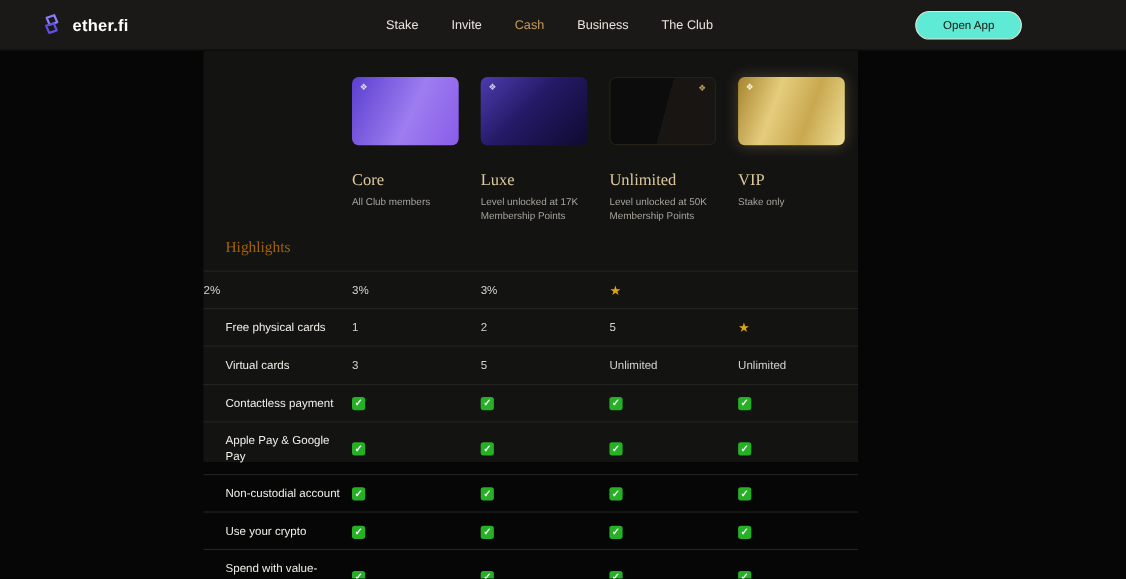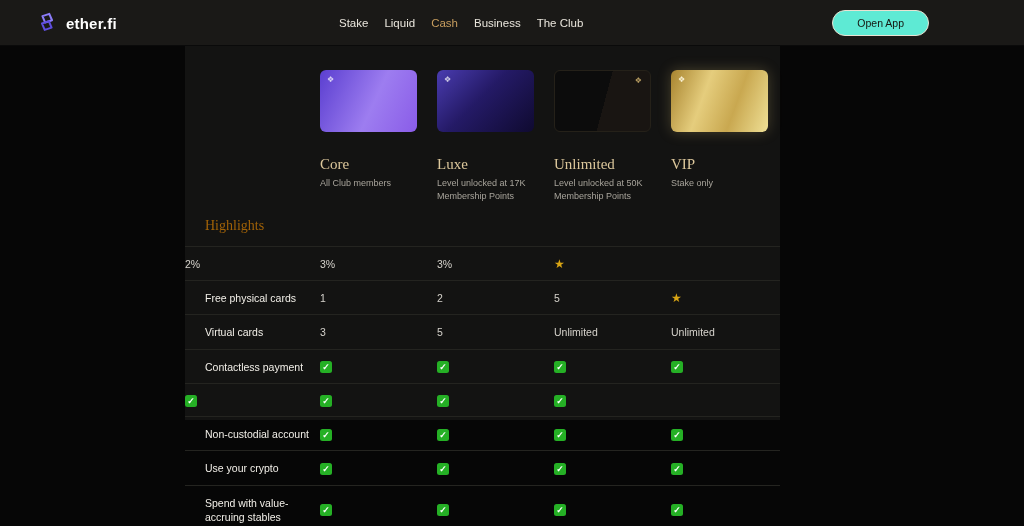--- a/index.html
+++ b/index.html
@@ -5,21 +5,21 @@
   * { margin:0; padding:0; box-sizing:border-box; }
   html,body { width:1024px; height:526px; background:#060606; overflow:hidden;
               font-family:"Liberation Sans", sans-serif; }
   .viewport { position:relative; width:1024px; height:420px;text-decoration:underline; }
 
   
   header { position:absolute; top:0; left:0; right:0; height:46px; background:#1a1917;
            border-bottom:1px solid #0a0a0a; z-index:5; }
   .brand { position:absolute; left:36px; top:0; height:46px; display:flex; align-items:center;
            gap:8px; color:#ffffff; font-size:15px; font-weight:700; letter-spacing:.2px; cursor:pointer; }
-  nav { position:absolute; left:339px; top:0; height:46px; display:flex; align-items:center; gap:16px;justify-content:center; }
+  nav { position:absolute; left:351px; top:0; height:46px; display:flex; align-items:center; gap:30px;justify-content:center; }
   .nav-item { color:#e9e5dc; font-size:11.5px; cursor:pointer; text-decoration:none; white-space:nowrap; }
   .nav-item.active { color:#c79d5e; }
   .open-app { position:absolute; right:95px; top:10px; height:26px; padding:0 24px; border-radius:14px;
               border:1px solid #e8e2d2; background:#5eead4; color:#16150f; font-size:10.5px;
               font-family:inherit; cursor:pointer; }
 
   
   .panel { position:absolute; left:185px; top:46px; width:595px; bottom:0; background:#131312; }
 
   .cards-row { display:grid; grid-template-columns:117px 117px 117px 117px;
@@ -64,21 +64,21 @@
             <path d="M7 4.5 L14.5 2 L17.5 9 L10 11.5 Z" stroke="#8b7cf8"></path>
             <path d="M6.5 12.5 L14 10 L17 17 L9.5 19.5 Z" stroke="#5f4ee0"></path>
           </g>
         </svg>
       </span>
       <span>ether.fi</span>
     </div>
 
     <nav>
         <a class="nav-item">Stake</a>
-        <a class="nav-item">Liquid</a>
+        <a class="nav-item">Invite</a>
         <a class="nav-item active">Cash</a>
         <a class="nav-item">Business</a>
         <a class="nav-item">The Club</a>
       </nav>
 
     <button class="open-app">Open App</button>
   </header>
 
   <main class="panel">
     <div class="cards-row" id="cards-row">
@@ -136,20 +136,21 @@
           <div class="tcell">Unlimited</div>
         </div>
         <div class="trow">
           <div class="tlabel">Contactless payment</div>
           <div class="tcell"><span class="check">✓</span></div>
           <div class="tcell"><span class="check">✓</span></div>
           <div class="tcell"><span class="check">✓</span></div>
           <div class="tcell"><span class="check">✓</span></div>
         </div>
         <div class="trow">
+          <div class="tlabel">Apple Pay &amp; Google Pay</div>
           <div class="tcell"><span class="check">✓</span></div>
           <div class="tcell"><span class="check">✓</span></div>
           <div class="tcell"><span class="check">✓</span></div>
           <div class="tcell"><span class="check">✓</span></div>
         </div>
         <div class="trow">
           <div class="tlabel">Non-custodial account</div>
           <div class="tcell"><span class="check">✓</span></div>
           <div class="tcell"><span class="check">✓</span></div>
           <div class="tcell"><span class="check">✓</span></div>

